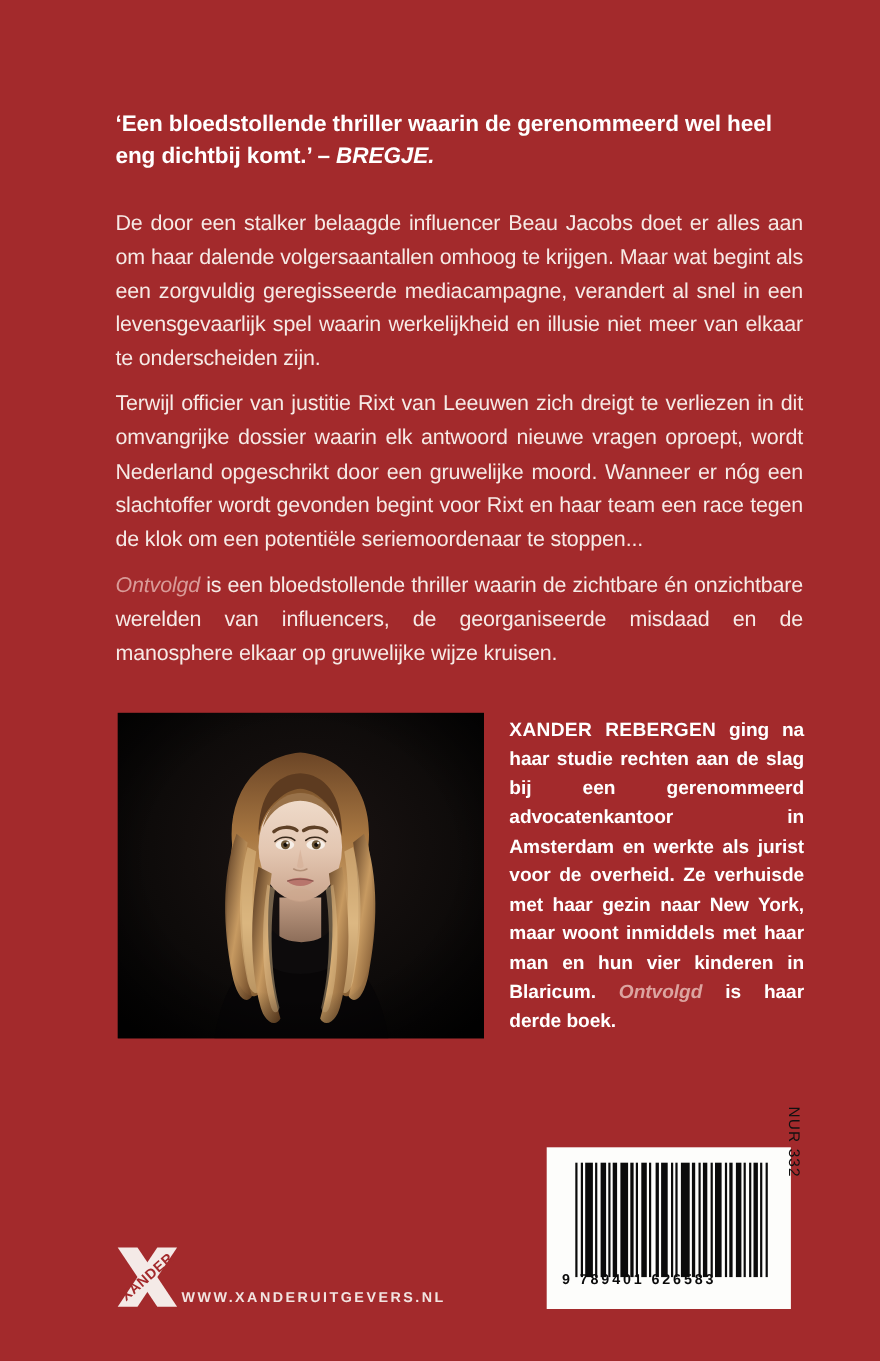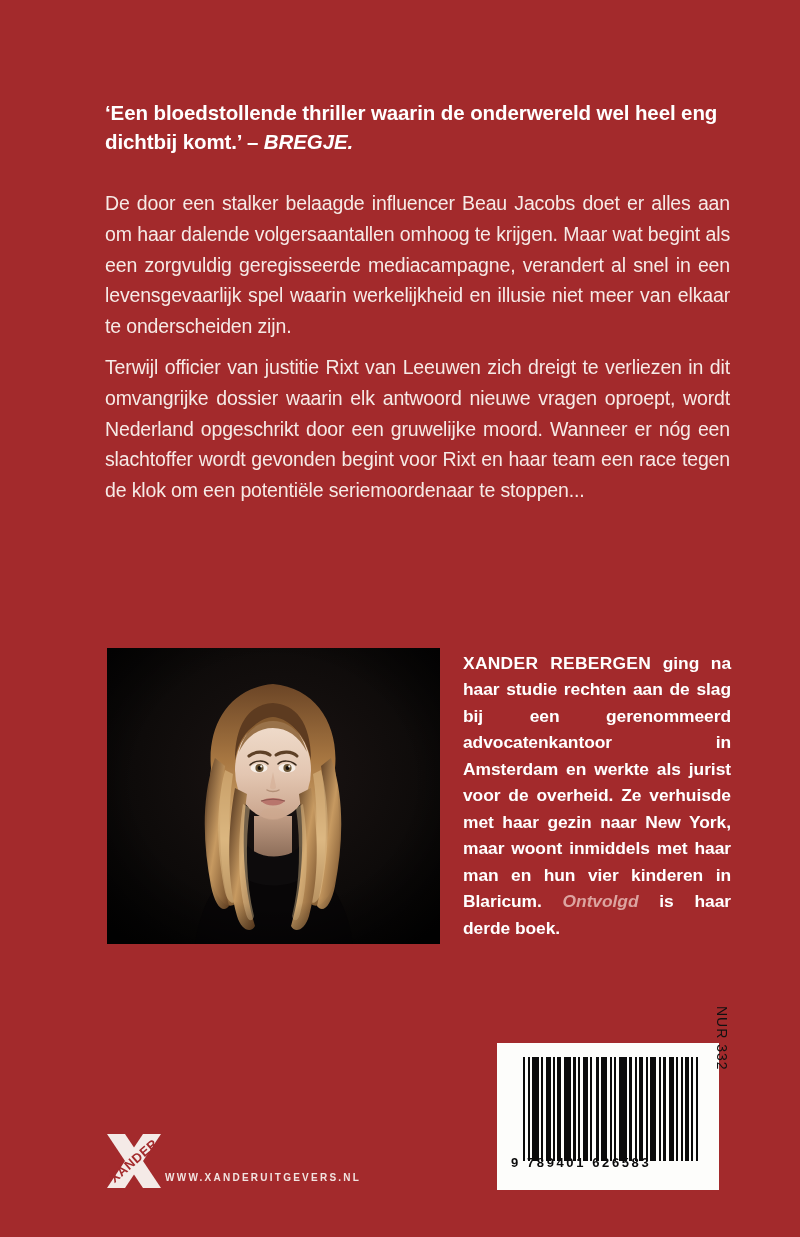--- a/index.html
+++ b/index.html
@@ -126,37 +126,38 @@
   .logo {
     position:absolute;
     left:103px; top:1128px;
     width:62px; height:66px;
   }
   .logo svg { display:block; width:100%; height:100%; }
   .site {
     position:absolute;
     left:165px; top:1172px;
     color:#f2e4e1;
-    font-size:10px;
+    font-size:13px;
     font-weight:bold;
     letter-spacing:2.25px;
     font-family:"Liberation Sans", sans-serif;
   }
 </style>
 </head>
 <body>
 
 <div class="page">
 
-  <div class="headline"><span>‘Een bloedstollende thriller waarin de onderwereld wel heel eng dichtbij komt.’ – </span><span class="src">BREGJE.</span></div>
+  <div class="headline"><span>‘Een bloedstollende thriller waarin de gerenommeerd wel heel eng dichtbij komt.’ – </span><span class="src">BREGJE.</span></div>
 
   <p class="body-block" id="para2">Terwijl officier van justitie Rixt van Leeuwen zich dreigt te verliezen in dit omvangrijke dossier waarin elk antwoord nieuwe vragen oproept, wordt Nederland opgeschrikt door een gruwelijke moord. Wanneer er nóg een slachtoffer wordt gevonden begint voor Rixt en haar team een race tegen de klok om een potentiële seriemoordenaar te stoppen...</p>
 
   <p class="body-block" id="para1">De door een stalker belaagde influencer Beau Jacobs doet er alles aan om haar dalende volgersaantallen omhoog te krijgen. Maar wat begint als een zorgvuldig geregisseerde mediacampagne, verandert al snel in een levensgevaarlijk spel waarin werkelijkheid en illusie niet meer van elkaar te onderscheiden zijn.</p>
 
+  <p class="body-block" id="para3"><span class="title-ital">Ontvolgd</span><span> is een bloedstollende thriller waarin de zichtbare én onzichtbare werelden van influencers, de georganiseerde misdaad en de manosphere elkaar op gruwelijke wijze kruisen.</span></p>
 
   <div class="photo">
     <svg viewBox="0 0 333 296" preserveAspectRatio="xMidYMid slice">
       <defs>
         <radialGradient id="bgGrad" cx="52%" cy="42%" r="78%">
           <stop offset="0%" stop-color="#1b1413"></stop>
           <stop offset="55%" stop-color="#0e0b0a"></stop>
           <stop offset="100%" stop-color="#050404"></stop>
         </radialGradient>
         <linearGradient id="hairGrad" x1="0" y1="0" x2="0" y2="1">

